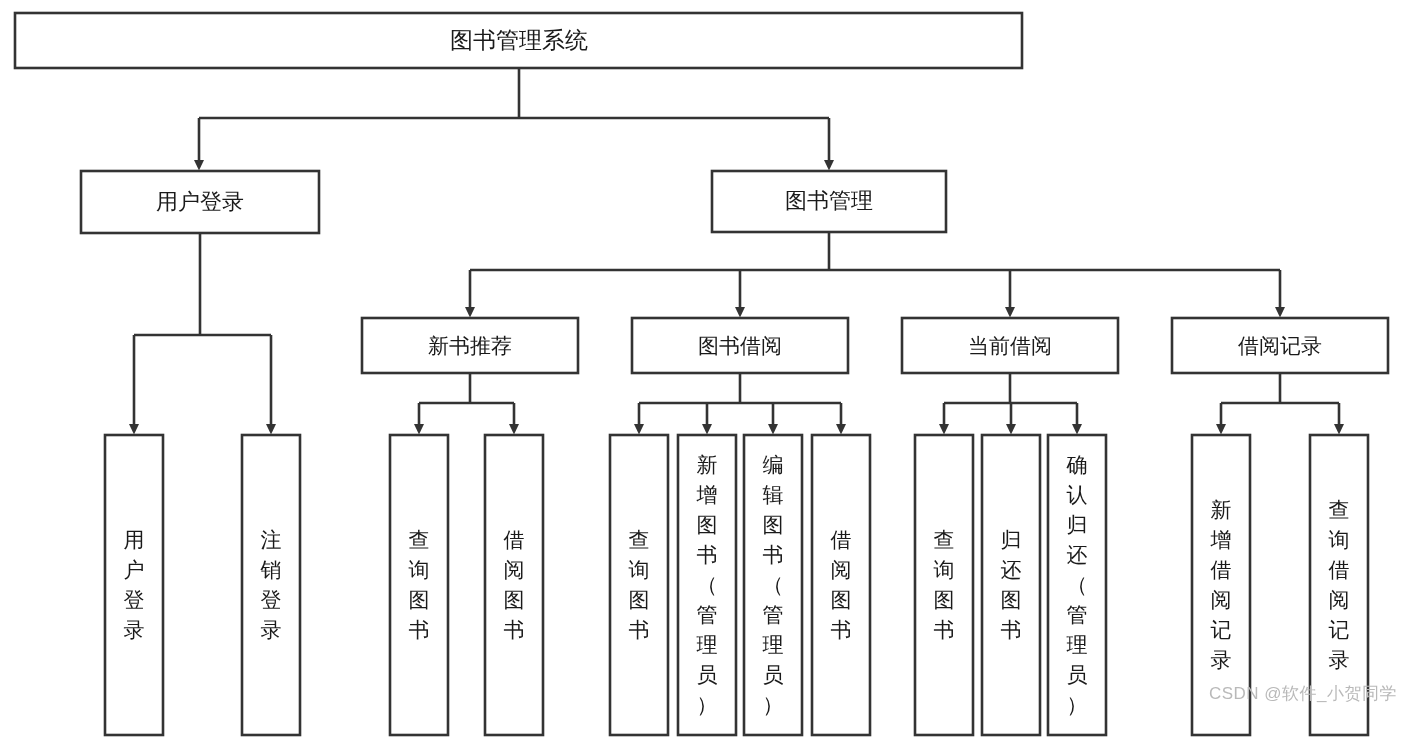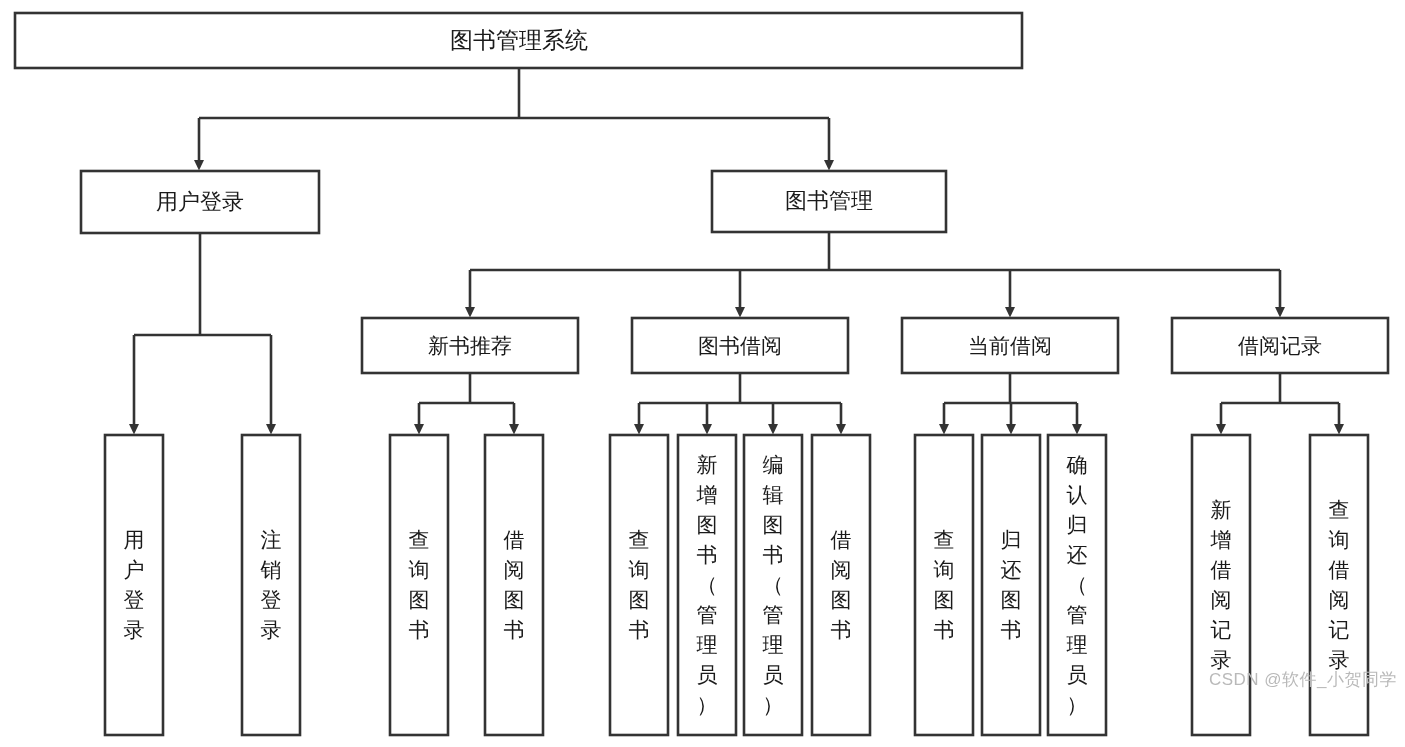--- a/index.html
+++ b/index.html
@@ -49,21 +49,21 @@
     stroke: #333333;
     stroke-width: 2.6;
     fill: none;
   }
   .arrow-head {
     fill: #333333;
   }
   .watermark {
     position: absolute;
     right: 8px;
-    bottom: 18px;
+    bottom: 4px;
     font-family: "Liberation Sans", "DejaVu Sans", sans-serif;
     font-size: 17px;
     color: #b9b9b9;
     white-space: nowrap;
     letter-spacing: 0.5px;
   }
 </style>
 </head>
 <body>
 

